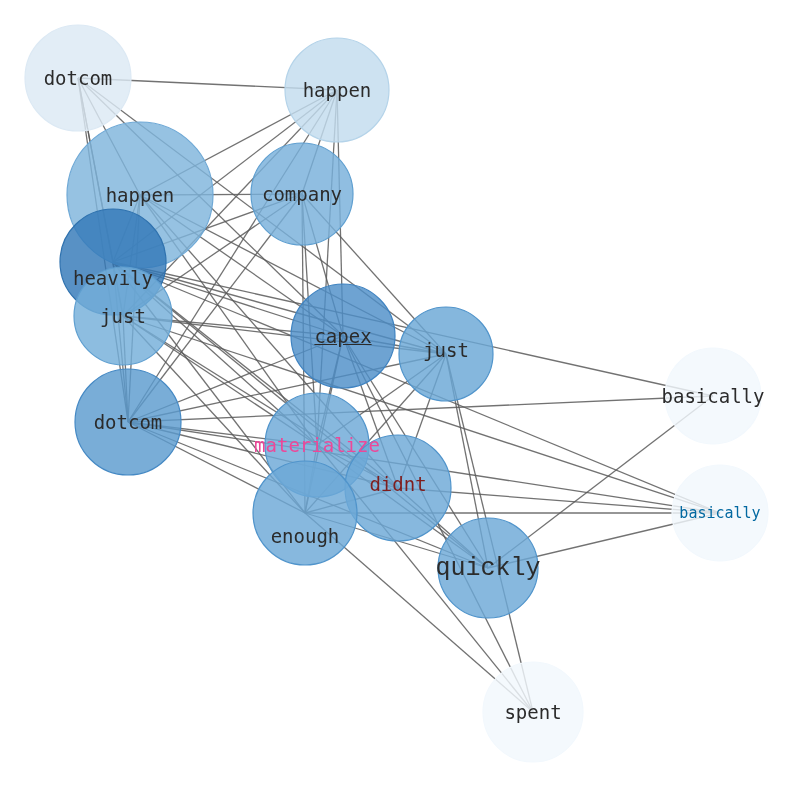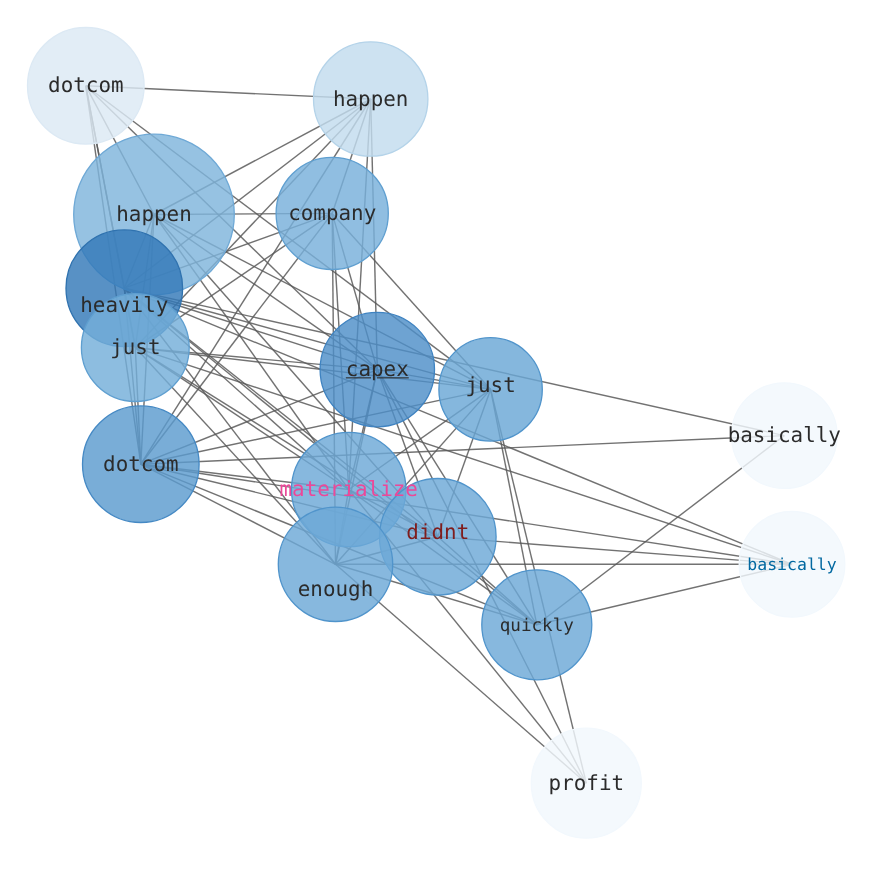--- a/index.html
+++ b/index.html
@@ -146,18 +146,18 @@
       <div class="node-label" style="left: 140px; top: 195px; font-size: 19px; color: rgb(43, 43, 43);">happen</div>
       <div class="node-label" style="left: 302px; top: 194px; font-size: 19px; color: rgb(43, 43, 43);">company</div>
       <div class="node-label" style="left: 113px; top: 278px; font-size: 19px; color: rgb(43, 43, 43);">heavily</div>
       <div class="node-label" style="left: 123px; top: 316px; font-size: 19px; color: rgb(43, 43, 43);">just</div>
       <div class="node-label" style="left: 343px; top: 336px; font-size: 19px; color: rgb(43, 43, 43); text-decoration: underline;">capex</div>
       <div class="node-label" style="left: 446px; top: 350px; font-size: 19px; color: rgb(43, 43, 43);">just</div>
       <div class="node-label" style="left: 128px; top: 422px; font-size: 19px; color: rgb(43, 43, 43);">dotcom</div>
       <div class="node-label" style="left: 317px; top: 445px; font-size: 19px; color: #ec4899;">materialize</div>
       <div class="node-label" style="left: 398px; top: 484px; font-size: 19px; color: #7f1d1d;">didnt</div>
       <div class="node-label" style="left: 305px; top: 513px; font-size: 19px; color: rgb(43, 43, 43); margin-top: 23px;">enough</div>
-      <div class="node-label" style="left: 488px; top: 568px; font-size: 16px; color: rgb(43, 43, 43);">quickly</div>
+      <div class="node-label" style="left: 488px; top: 568px; font-size: 25px; color: rgb(43, 43, 43); font-family: Liberation Mono, monospace;">quickly</div>
       <div class="node-label" style="left: 713px; top: 396px; font-size: 19px; color: rgb(43, 43, 43);">basically</div>
       <div class="node-label" style="left: 720px; top: 513px; font-size: 15px; color: #0369a1;">basically</div>
-      <div class="node-label" style="left: 533px; top: 712px; font-size: 19px; color: rgb(43, 43, 43);">profit</div>
+      <div class="node-label" style="left: 533px; top: 712px; font-size: 19px; color: rgb(43, 43, 43);">spent</div>
     </div>
 </div>
 
 </body></html>

